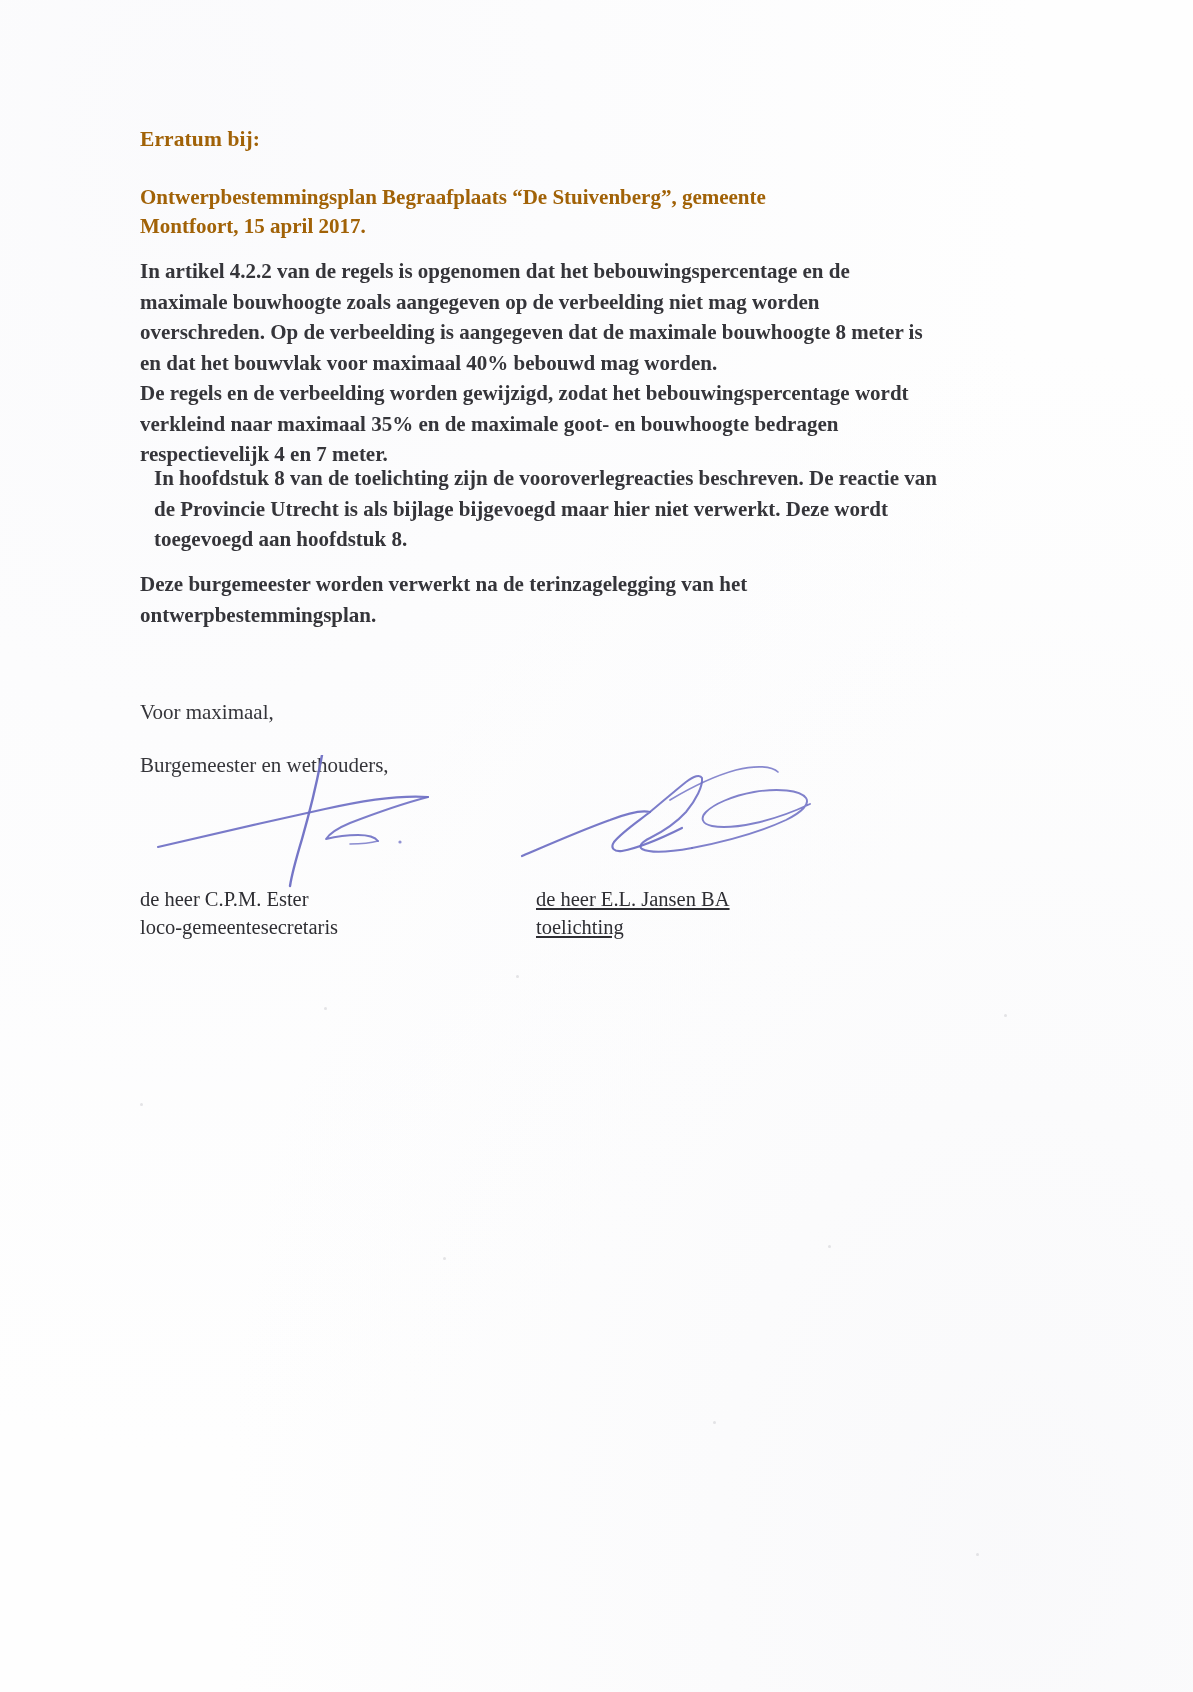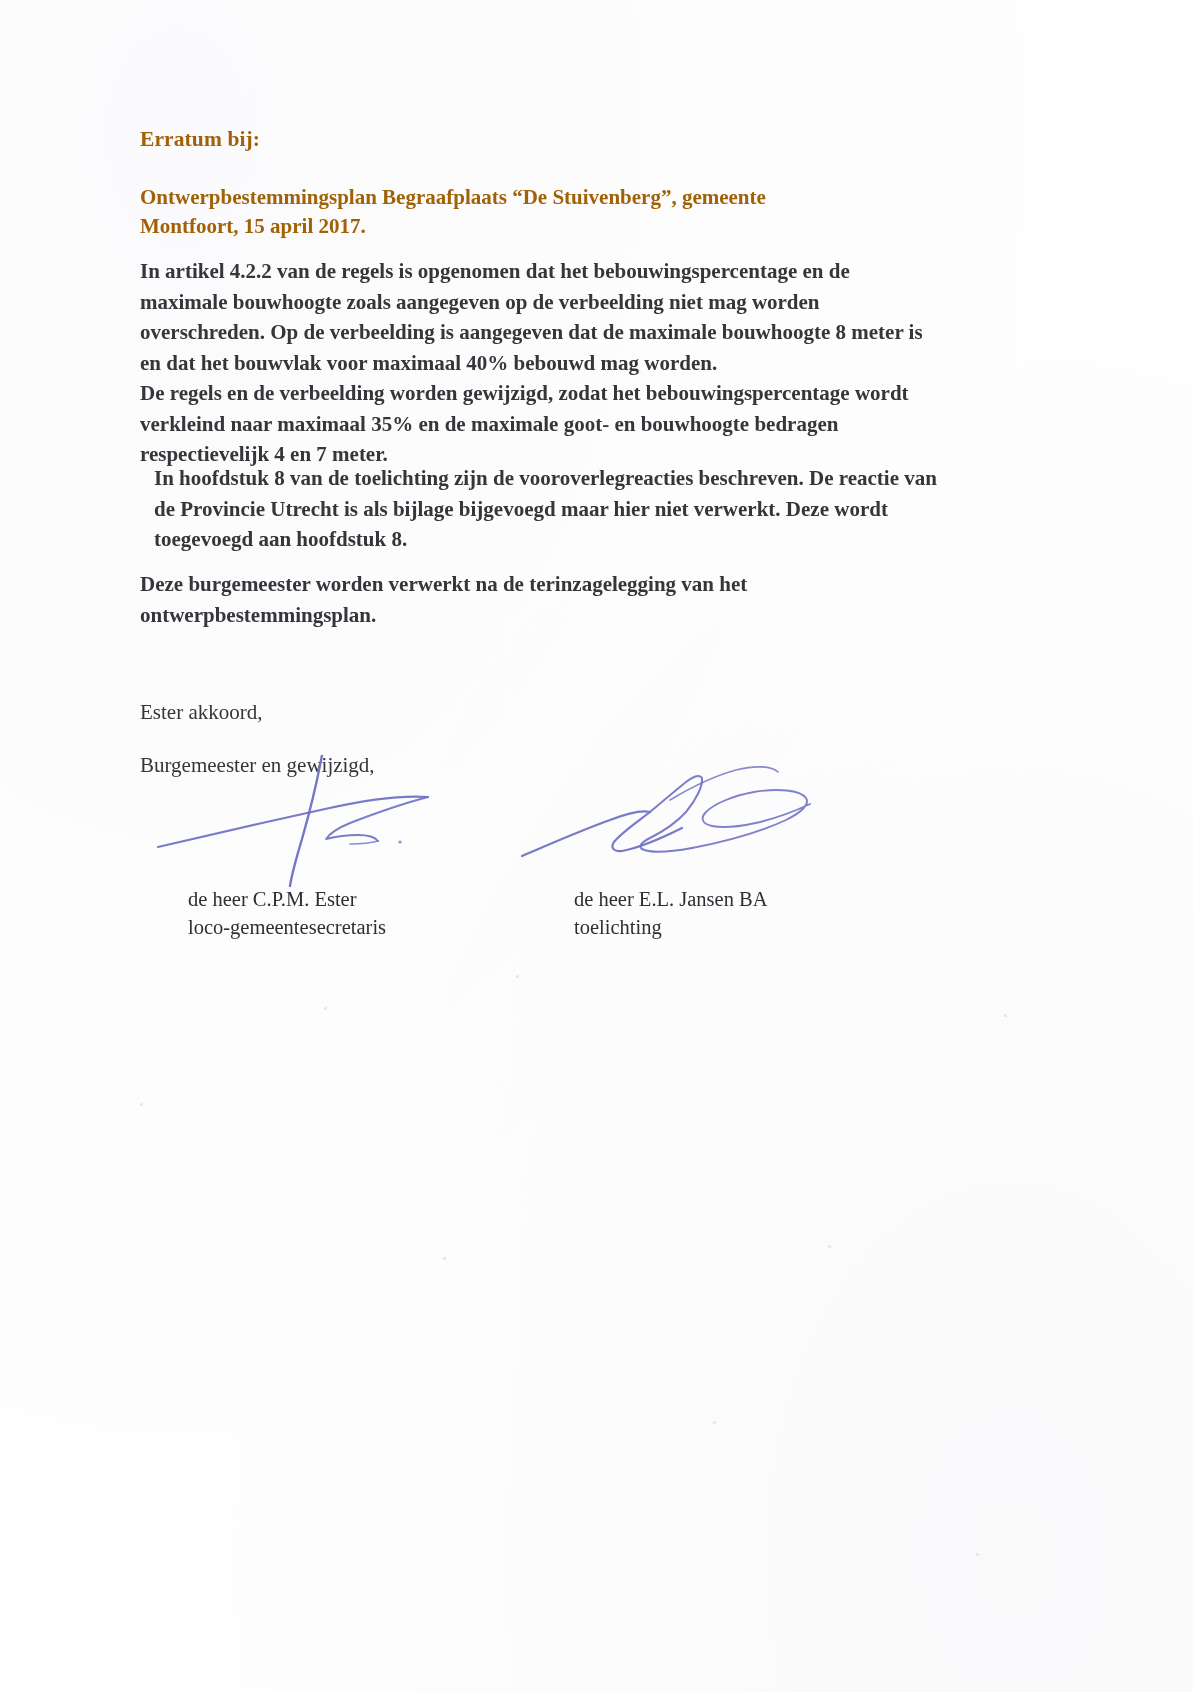--- a/index.html
+++ b/index.html
@@ -105,22 +105,22 @@
     left: 0;
     width: 800px;
   }
   .name-col {
     position: absolute;
     font-size: 20.5px;
     line-height: 28px;
     color: #2e2e33;
   }
   .name-col.left  { left: 0px; }
-  .name-col.right { left: 386px; }
-  .name-line { display: block; white-space: nowrap; margin-left: 48px; }
+  .name-col.right { left: 396px; text-decoration: underline; }
+  .name-line { display: block; white-space: nowrap; }
 </style>
 </head>
 <body>
 
 <div class="page">
   <div class="scan-tint"></div>
 
   <div class="speck" style="left:324px; top:1007px; width:3px; height:3px;"></div>
   <div class="speck" style="left:140px; top:1103px; width:3px; height:3px;"></div>
   <div class="speck" style="left:1004px; top:1014px; width:3px; height:3px;"></div>
@@ -144,23 +144,23 @@
       <span>In artikel 4.2.2 van de regels is opgenomen dat het bebouwingspercentage en de maximale bouwhoogte zoals aangegeven op de verbeelding niet mag worden overschreden. Op de verbeelding is aangegeven dat de maximale bouwhoogte 8 meter is en dat het bouwvlak voor maximaal 40% bebouwd mag worden.</span><br>
       <span>De regels en de verbeelding worden gewijzigd, zodat het bebouwingspercentage wordt verkleind naar maximaal 35% en de maximale goot- en bouwhoogte bedragen respectievelijk 4 en 7 meter.</span>
     </div>
 
     <div class="para p2">In hoofdstuk 8 van de toelichting zijn de vooroverlegreacties beschreven. De reactie van de Provincie Utrecht is als bijlage bijgevoegd maar hier niet verwerkt. Deze wordt toegevoegd aan hoofdstuk 8.</div>
 
     <div class="para p3">Deze burgemeester worden verwerkt na de terinzagelegging van het ontwerpbestemmingsplan.</div>
 
     <div class="sig-block">
 
-      <div class="voor-akkoord">Ester akkoord,</div>
+      <div class="voor-akkoord">Voor maximaal,</div>
 
-      <div class="bw-line">Burgemeester en gewijzigd,</div>
+      <div class="bw-line">Burgemeester en wethouders,</div>
 
       <svg class="sig-svg sig-left" width="330" height="135" viewBox="0 0 330 135">
         <g fill="none" stroke="#6e6fc4" stroke-linecap="round" stroke-linejoin="round">
           <path d="M8 92 C 60 80, 120 66, 175 54 C 215 45, 250 40, 278 42" stroke-width="2.1" opacity="0.92"></path>
           <path d="M172 0 C 168 22, 160 56, 152 84 C 146 104, 142 118, 140 131" stroke-width="2.4" opacity="0.95"></path>
           <path d="M278 42 C 255 48, 226 58, 200 68 C 188 73, 180 78, 176 84
                    C 184 82, 196 80, 208 80 C 218 80, 225 82, 228 86" stroke-width="1.9" opacity="0.9"></path>
           <path d="M228 86 C 221 88, 210 89, 200 89" stroke-width="1.6" opacity="0.8"></path>
         </g>
         <circle cx="250" cy="87" r="1.6" fill="#6e6fc4" opacity="0.75"></circle>

